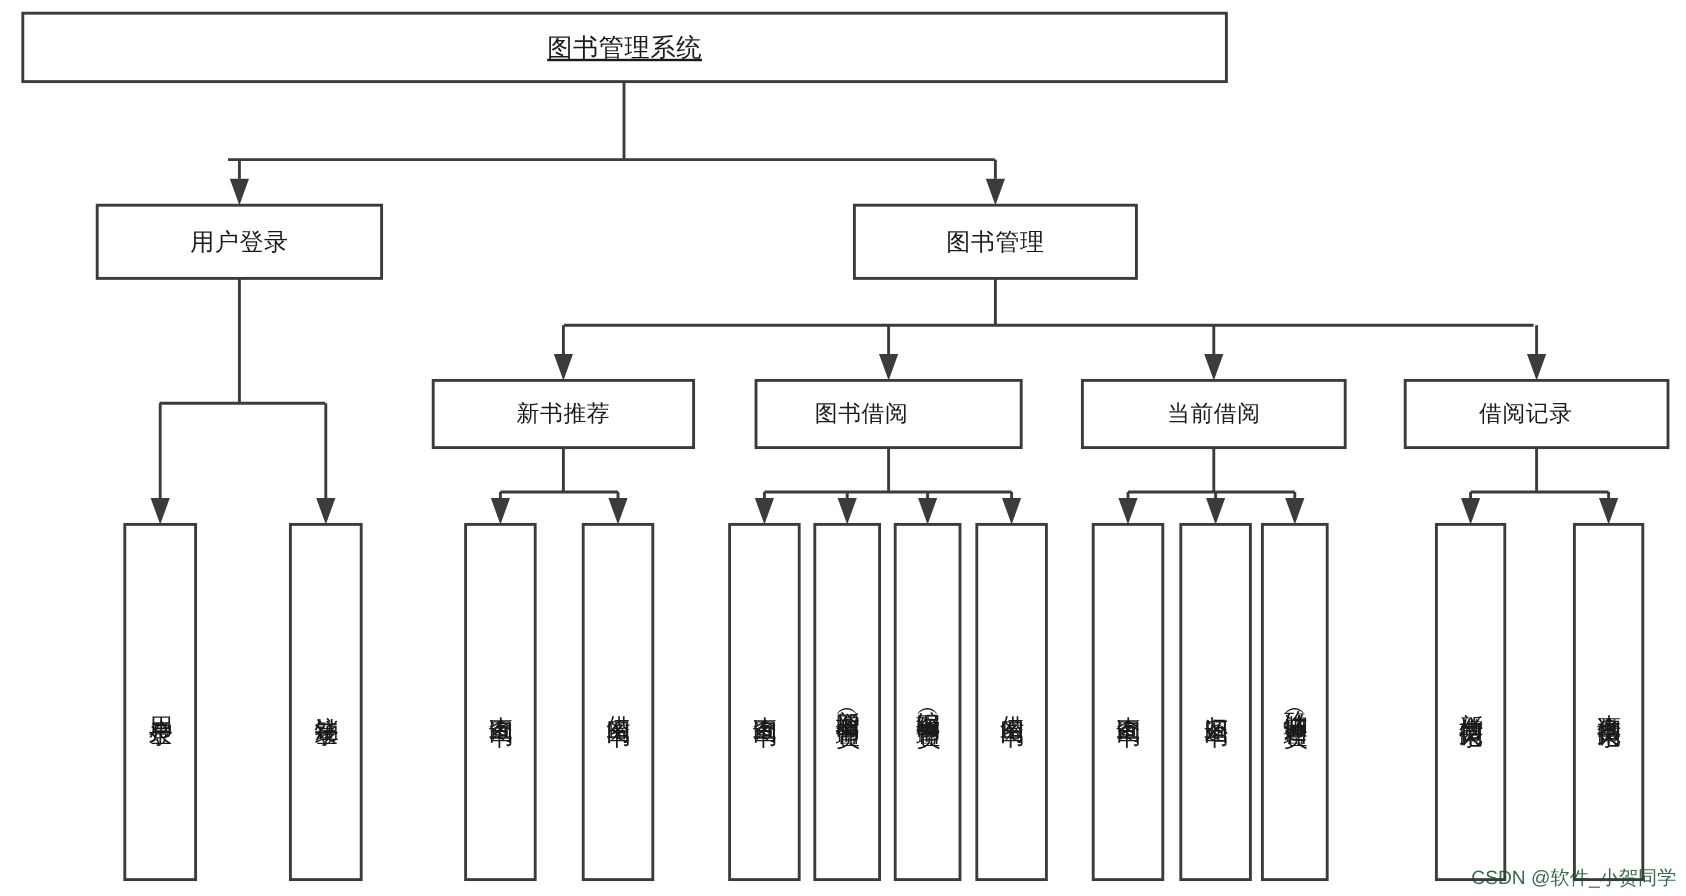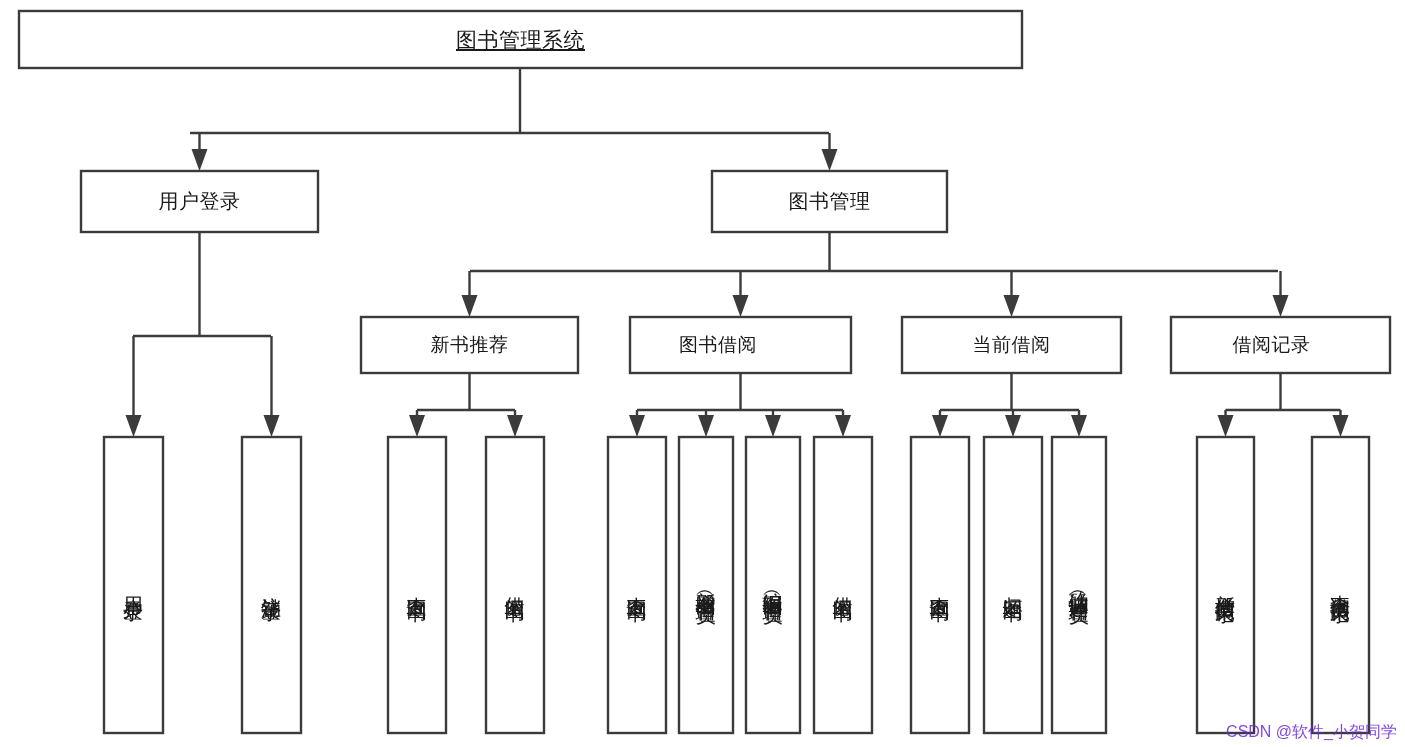--- a/index.html
+++ b/index.html
@@ -64,21 +64,21 @@
   }
   .lvl0-label { font-size: 21px; }
   .lvl1-label { font-size: 20px; }
   .lvl2-label { font-size: 19px; border-radius: 28px; }
   .leaf-label { font-size: 20px; }
   .watermark {
     position: absolute;
     right: 8px;
     bottom: 4px;
     font-size: 16px;
-    color: #6d28d9;
+    color: #14532d;
     font-family: "Liberation Sans", "DejaVu Sans", sans-serif;
     white-space: nowrap;
     opacity: 0.85;
   }
 </style>
 </head>
 <body>
 
 <div id="diagram-root">
 

